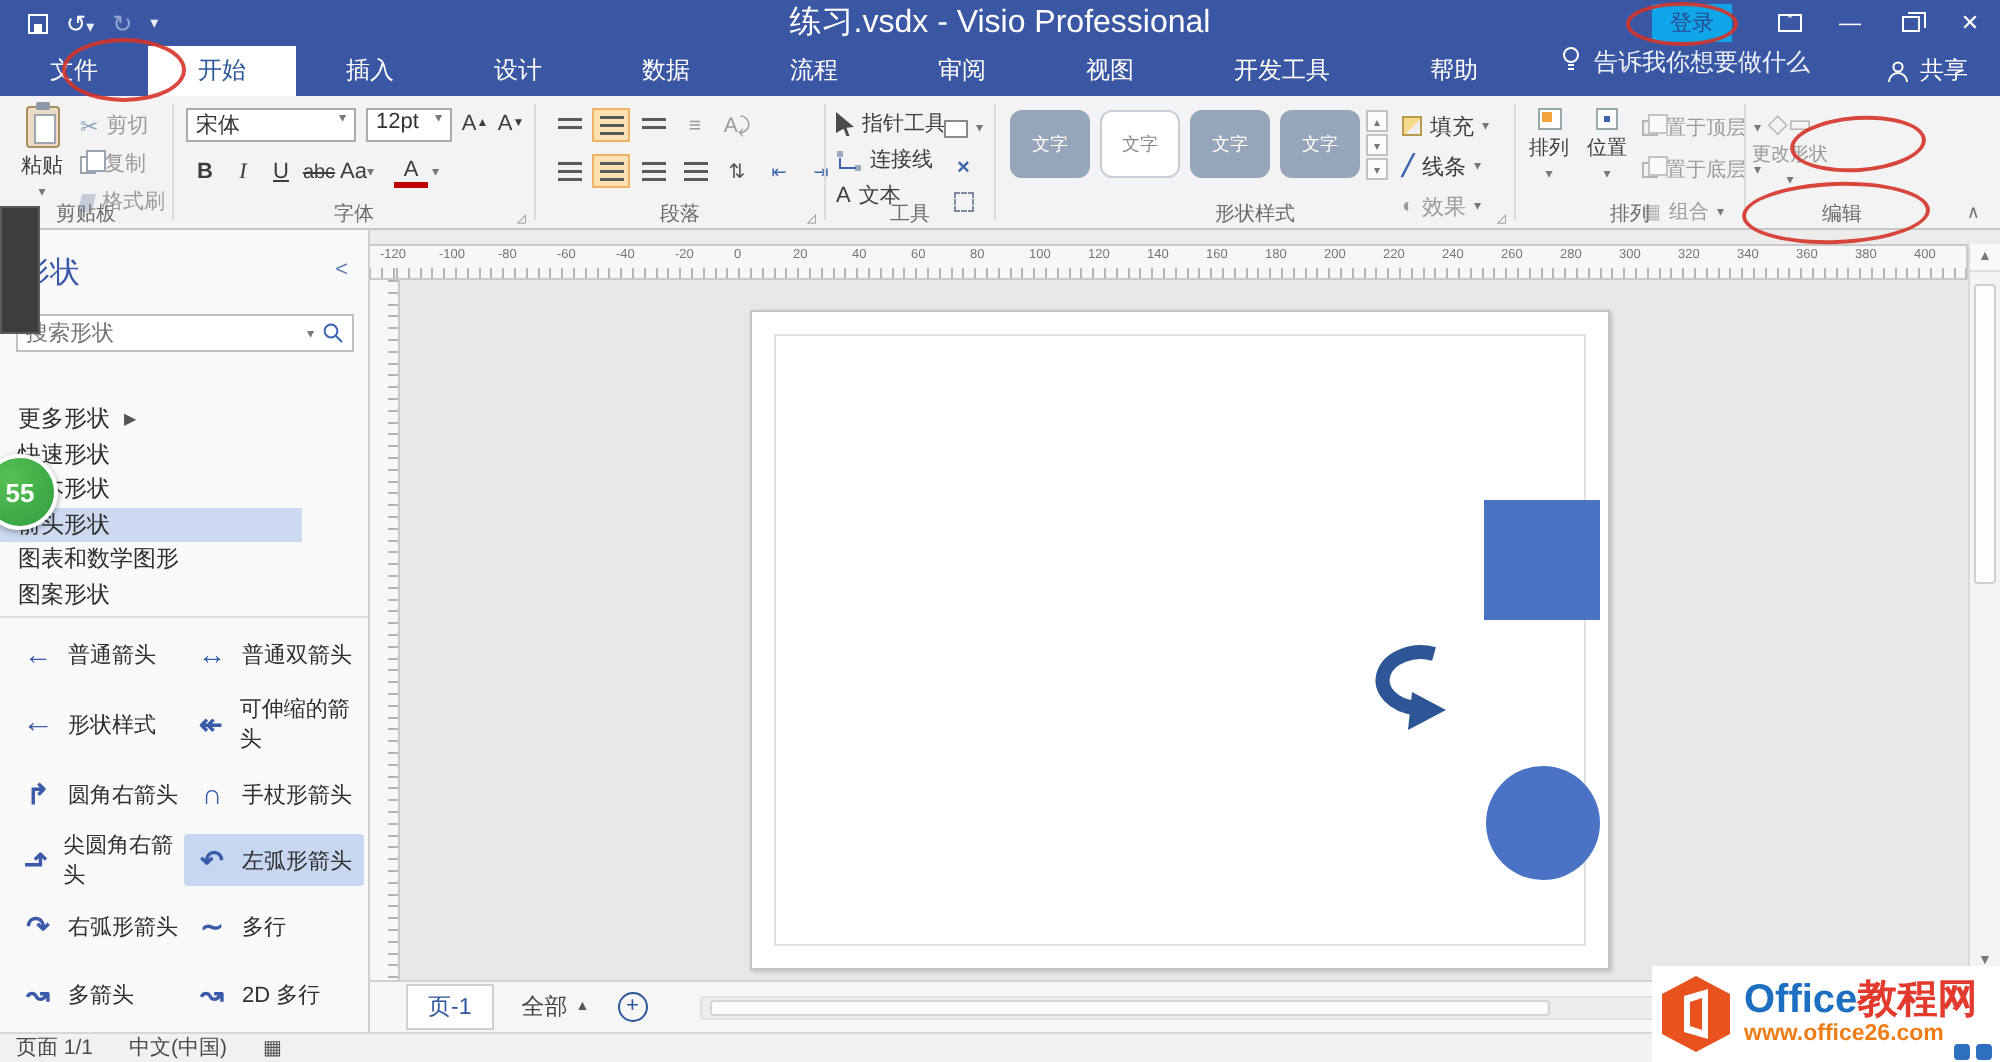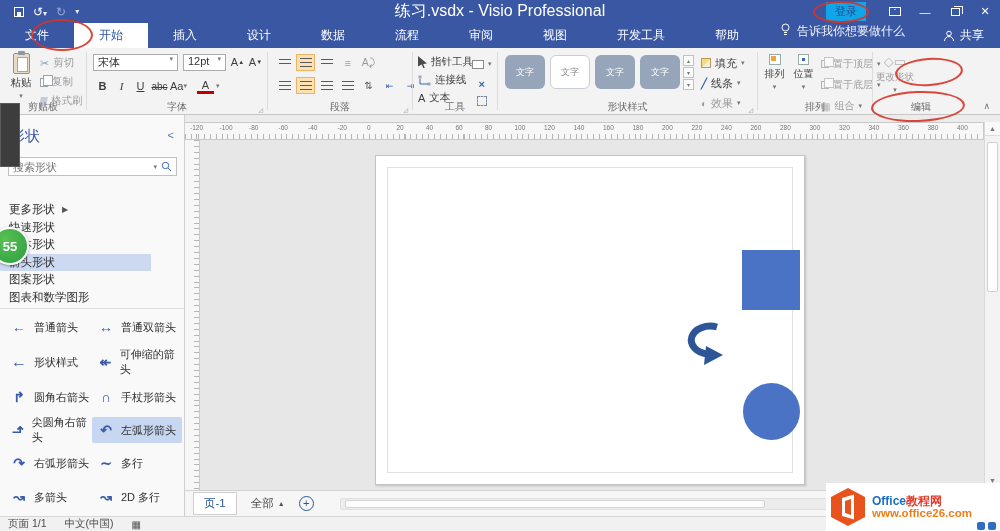--- a/index.html
+++ b/index.html
@@ -115,33 +115,33 @@
   .sq{position:absolute;left:366px;top:94px;width:58px;height:60px;background:#4a73c6}
   .ci{position:absolute;left:367px;top:227px;width:57px;height:57px;border-radius:50%;background:#4a73c6}
   .arcarrow{position:absolute;left:297px;top:163px}
   .vscroll{position:absolute;right:0;top:7px;width:16px;bottom:0;background:#f3f3f3;border-left:1px solid #d9d9d9}
   .vs-up{position:absolute;top:0;left:0;right:0;height:14px;background:#f9f9f9;border-bottom:1px solid #ddd;font-size:7px;color:#777;text-align:center;line-height:14px}
   .vs-thumb{position:absolute;top:20px;left:2px;right:2px;height:150px;background:#fdfdfd;border:1px solid #cfcfcf;border-radius:2px}
   .vs-dn{position:absolute;bottom:6px;left:0;right:0;font-size:7px;color:#777;text-align:center}
 
   
   .pagebar{position:absolute;left:185px;top:490px;width:815px;height:26px;background:#f6f6f6;border-top:1px solid #d2d2d2;display:flex;align-items:center;font-size:11.5px;color:#444}
-  .ptab{margin-left:8px;background:#fff;border:1px solid #d0d0d0;color:#2b579a;padding:3px 10px}
+  .ptab{margin-left:18px;background:#fff;border:1px solid #d0d0d0;color:#2b579a;padding:3px 10px}
   .pall{margin-left:14px;display:flex;align-items:center;gap:4px}
   .pall .up{font-size:7px;color:#555}
   .paddpage{margin-left:14px;width:15px;height:15px;border:1px solid #2b579a;border-radius:50%;color:#2b579a;font-size:11px;line-height:13px;text-align:center}
   .hscroll{flex:1;height:12px;margin:0 20px 0 26px;background:#ededed;border:1px solid #e0e0e0;border-radius:2px;position:relative}
   .hs-thumb{position:absolute;left:4px;top:1px;height:8px;width:420px;background:#fcfcfc;border:1px solid #d5d5d5;border-radius:2px}
   .statusbar{position:absolute;left:0;top:516px;width:1000px;height:15px;background:#f1f1f1;border-top:1px solid #d6d6d6;display:flex;align-items:center;gap:18px;padding-left:8px;font-size:10.5px;color:#4a4a4a}
   .kbd{font-size:10px;color:#555}
 
   
   .watermark{position:absolute;right:0;bottom:0;width:174px;height:48px;background:#fff;z-index:60;display:flex;align-items:center;gap:4px;padding-left:2px}
   .wm-text{line-height:1.05}
-  .wm-l1{font-size:12px;font-weight:bold;white-space:nowrap}
+  .wm-l1{font-size:20px;font-weight:bold;white-space:nowrap}
   .wm-blue{color:#1e6ec2}
   .wm-red{color:#e23b2e}
   .wm-l2{font-size:11.5px;font-weight:bold;color:#ee7d18;white-space:nowrap}
   .wm-badges{position:absolute;right:4px;bottom:1px;display:flex;gap:3px}
   .wm-badges i{width:8px;height:8px;background:#2f6fc0;border-radius:2px;display:inline-block}
 
   
   .oval{position:absolute;border:2px solid rgba(214,52,40,.9);border-radius:50%;z-index:70;pointer-events:none}
   .ov-start{left:31px;top:19px;width:62px;height:32px}
   .ov-signin{left:813px;top:1px;width:56px;height:22px}
@@ -430,24 +430,24 @@
       <div class="cat">
           <span>快速形状</span>
         </div>
       <div class="cat">
           <span>基本形状</span>
         </div>
       <div class="cat sel">
           <span>箭头形状</span>
         </div>
       <div class="cat">
+          <span>图表和数学图形</span>
+        </div>
+      <div class="cat">
           <span>图案形状</span>
-        </div>
-      <div class="cat">
-          <span>图表和数学图形</span>
         </div>
     </div>
     <div class="sb-div"></div>
 
     <div class="shcell" style="left:5px;top:199px;width:85px">
         <span class="ic">←</span>
         <span>普通箭头</span>
       </div>
     <div class="shcell" style="left:92px;top:199px;width:90px">
         <span class="ic">↔</span>

